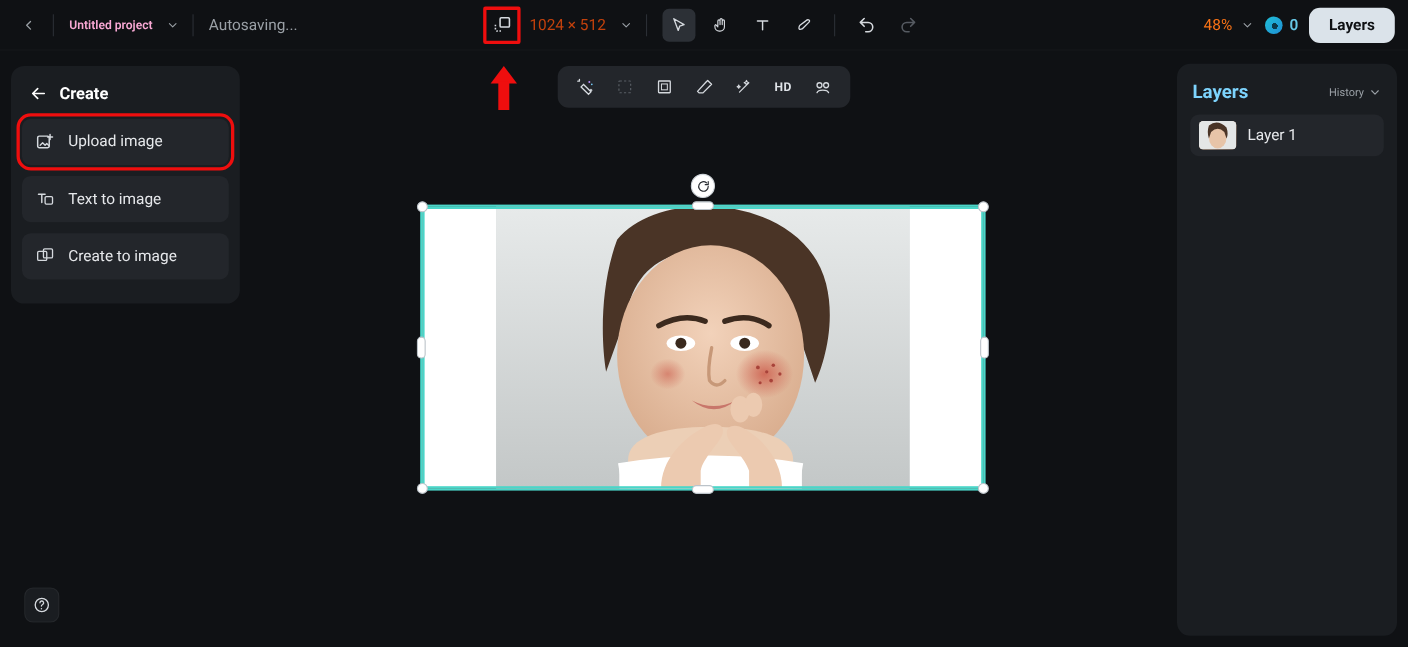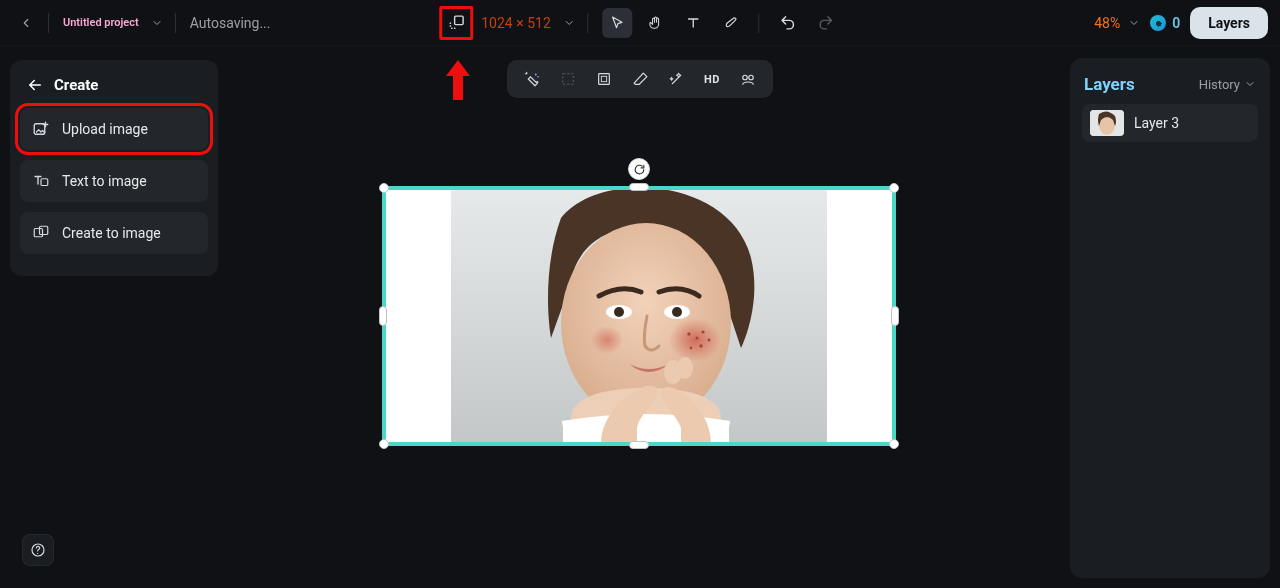--- a/index.html
+++ b/index.html
@@ -242,21 +242,21 @@
     width: 200px; height: 520px;
     background: var(--panel);
     border-radius: 12px;
     padding: 10px 12px;
   }
   .rp-header {
     display: flex; align-items: center; justify-content: space-between;
     padding: 6px 2px 10px 2px;
   }
   .rp-title { font-weight: 700; color: #7dd3fc; font-size: 17px; }
-  .rp-history { display: flex; align-items: center; gap: 4px; color: var(--muted); font-size: 13px; cursor: pointer; }
+  .rp-history { display: flex; align-items: center; gap: 4px; color: var(--muted); font-size: 10px; cursor: pointer; }
   .layer-item {
     display: flex; align-items: center; gap: 10px;
     background: var(--panel2);
     border-radius: 8px;
     padding: 6px 8px;
   }
   .layer-thumb {
     width: 34px; height: 26px;
     border-radius: 4px;
     background: linear-gradient(135deg, #e9d7c6 0%, #cba88e 60%, #6b4e3d 100%);
@@ -541,21 +541,21 @@
     </span>
   </div>
   <div class="layer-item">
     <div class="layer-thumb">
       <svg width="34" height="26" viewBox="0 0 34 26">
           <rect width="34" height="26" fill="#e4e6e6"></rect>
           <ellipse cx="17" cy="15" rx="8" ry="10" fill="#e7c4a8"></ellipse>
           <path d="M9 4 q8 -6 16 2 q2 6 0 10 l-2 -6 q-6 -6 -12 0 l-2 6 q-2 -6 0 -12z" fill="#4a3426"></path>
         </svg>
     </div>
-    <span class="layer-label">Layer 3</span>
+    <span class="layer-label">Layer 1</span>
   </div>
 </div>
 
 <div class="help-btn">
   <svg width="16" height="16" viewBox="0 0 24 24" fill="none">
       <circle cx="12" cy="12" r="9" stroke="currentColor" stroke-width="1.8"></circle>
       <path d="M9.5 9a2.5 2.5 0 1 1 3.5 2.3c-.9.4-1.5 1-1.5 2.2" stroke="currentColor" stroke-width="1.8" stroke-linecap="round"></path>
       <circle cx="11.5" cy="17" r="1" fill="currentColor"></circle>
     </svg>
 </div>

